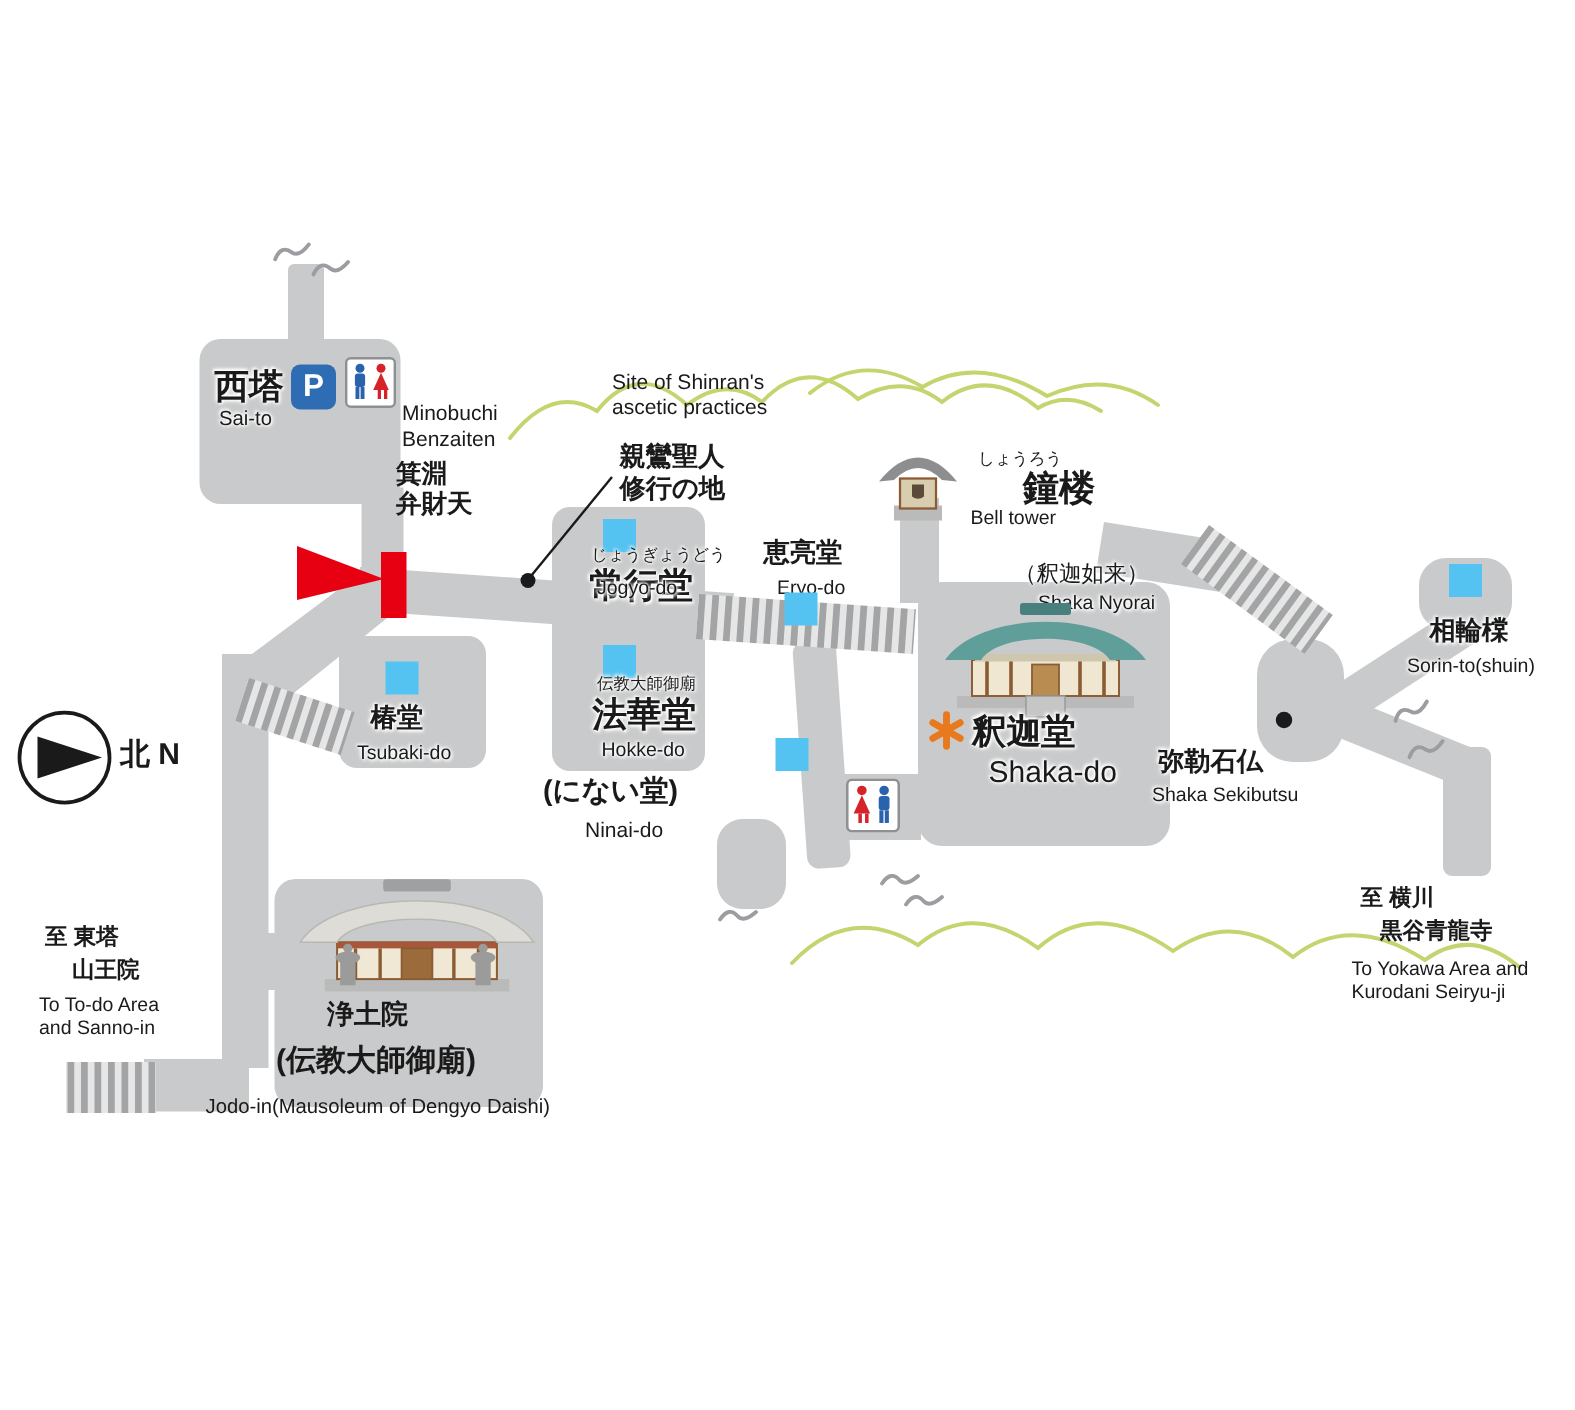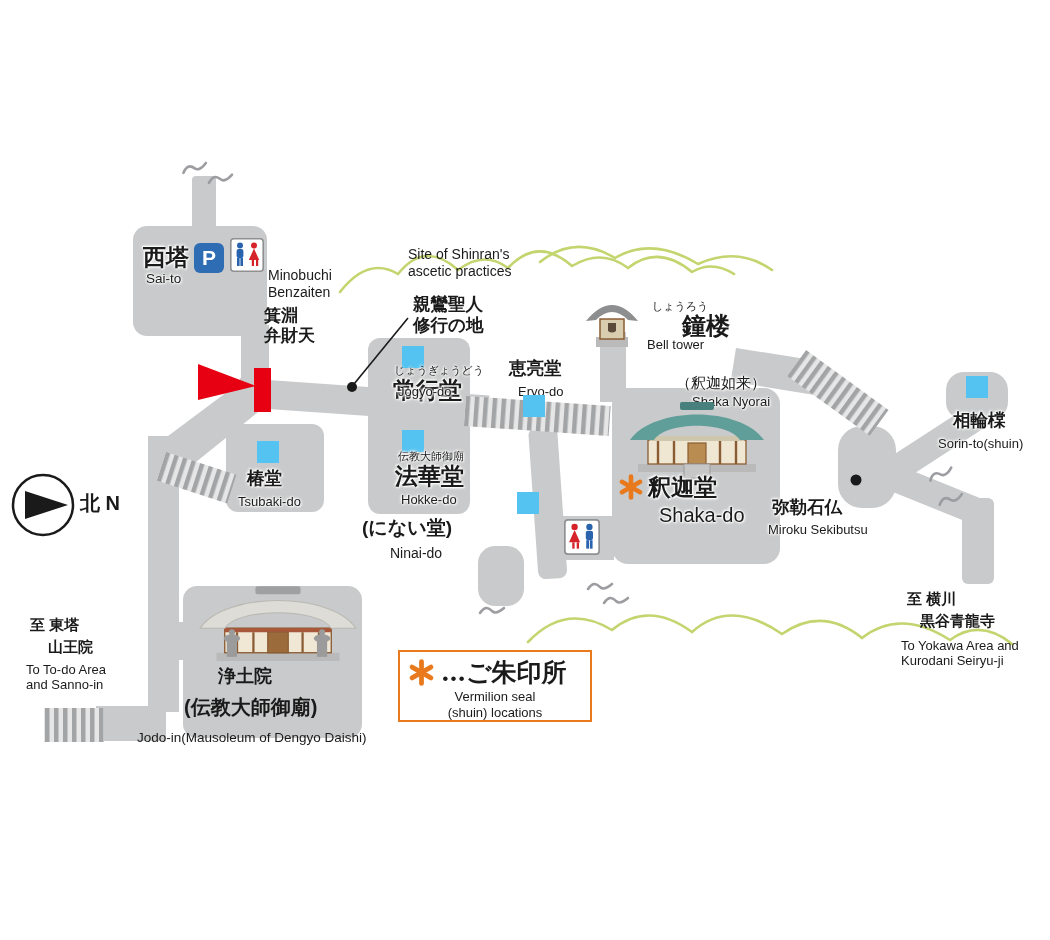--- a/index.html
+++ b/index.html
@@ -218,21 +218,21 @@
       <circle cx="24" cy="7.5" r="3"></circle>
         <rect x="20.6" y="11" width="6.8" height="9" rx="2"></rect>
       <rect x="21" y="20" width="2.6" height="8"></rect>
         <rect x="24.4" y="20" width="2.6" height="8"></rect>
     </g>
   </svg>
 
   <div class="blue-sq" style="left:517px;top:492px"></div>
 
   <div class="lbl b halo" style="left:772px;top:497px;font-size:17.5px">弥勒石仏</div>
-  <div class="lbl en halo" style="left:768px;top:522px">Miroku Sekibutsu</div>
+  <div class="lbl en halo" style="left:768px;top:522px">Shaka Sekibutsu</div>
 
   <div class="blue-sq" style="left:966px;top:376px"></div>
   <div class="lbl b halo" style="left:953px;top:410px;font-size:17.5px">相輪橖</div>
   <div class="lbl en halo" style="left:938px;top:436px">Sorin-to(shuin)</div>
 
   <div class="lbl b" style="left:907px;top:590px;font-size:15px">至 横川</div>
   <div class="lbl b" style="left:920px;top:612px;font-size:15px">黒谷青龍寺</div>
   <div class="lbl pre en" style="left:901px;top:638px">To Yokawa Area and
 Kurodani Seiryu-ji</div>
 
@@ -266,30 +266,14 @@
         <circle cx="37" cy="54" r="3"></circle>
       <rect x="120" y="62" width="10" height="16"></rect>
         <ellipse cx="125" cy="60" rx="8" ry="4"></ellipse>
         <circle cx="125" cy="54" r="3"></circle>
     </g>
   </svg>
   <div class="lbl b" style="left:218px;top:666px;font-size:18px">浄土院</div>
   <div class="lbl b" style="left:184px;top:696px;font-size:20px">(伝教大師御廟)</div>
   <div class="lbl" style="left:137px;top:730px;font-size:13.5px">Jodo-in(Mausoleum of Dengyo Daishi)</div>
 
-  <div class="legend">
-    <div class="legend-row1">
-      <svg width="27" height="27" viewBox="0 0 26 26">
-        <g stroke="var(--accent-orange)" stroke-width="4.6" stroke-linecap="round">
-          <line x1="13" y1="2.5" x2="13" y2="23.5"></line>
-          <line x1="3.9" y1="7.8" x2="22.1" y2="18.2"></line>
-          <line x1="3.9" y1="18.2" x2="22.1" y2="7.8"></line>
-        </g>
-      </svg>
-      <span class="legend-ja">…ご朱印所</span>
-    </div>
-    <div class="legend-en">
-      <div>Vermilion seal</div>
-      <div>(shuin) locations</div>
-    </div>
-  </div>
 
 </div>
 
 </body></html>

